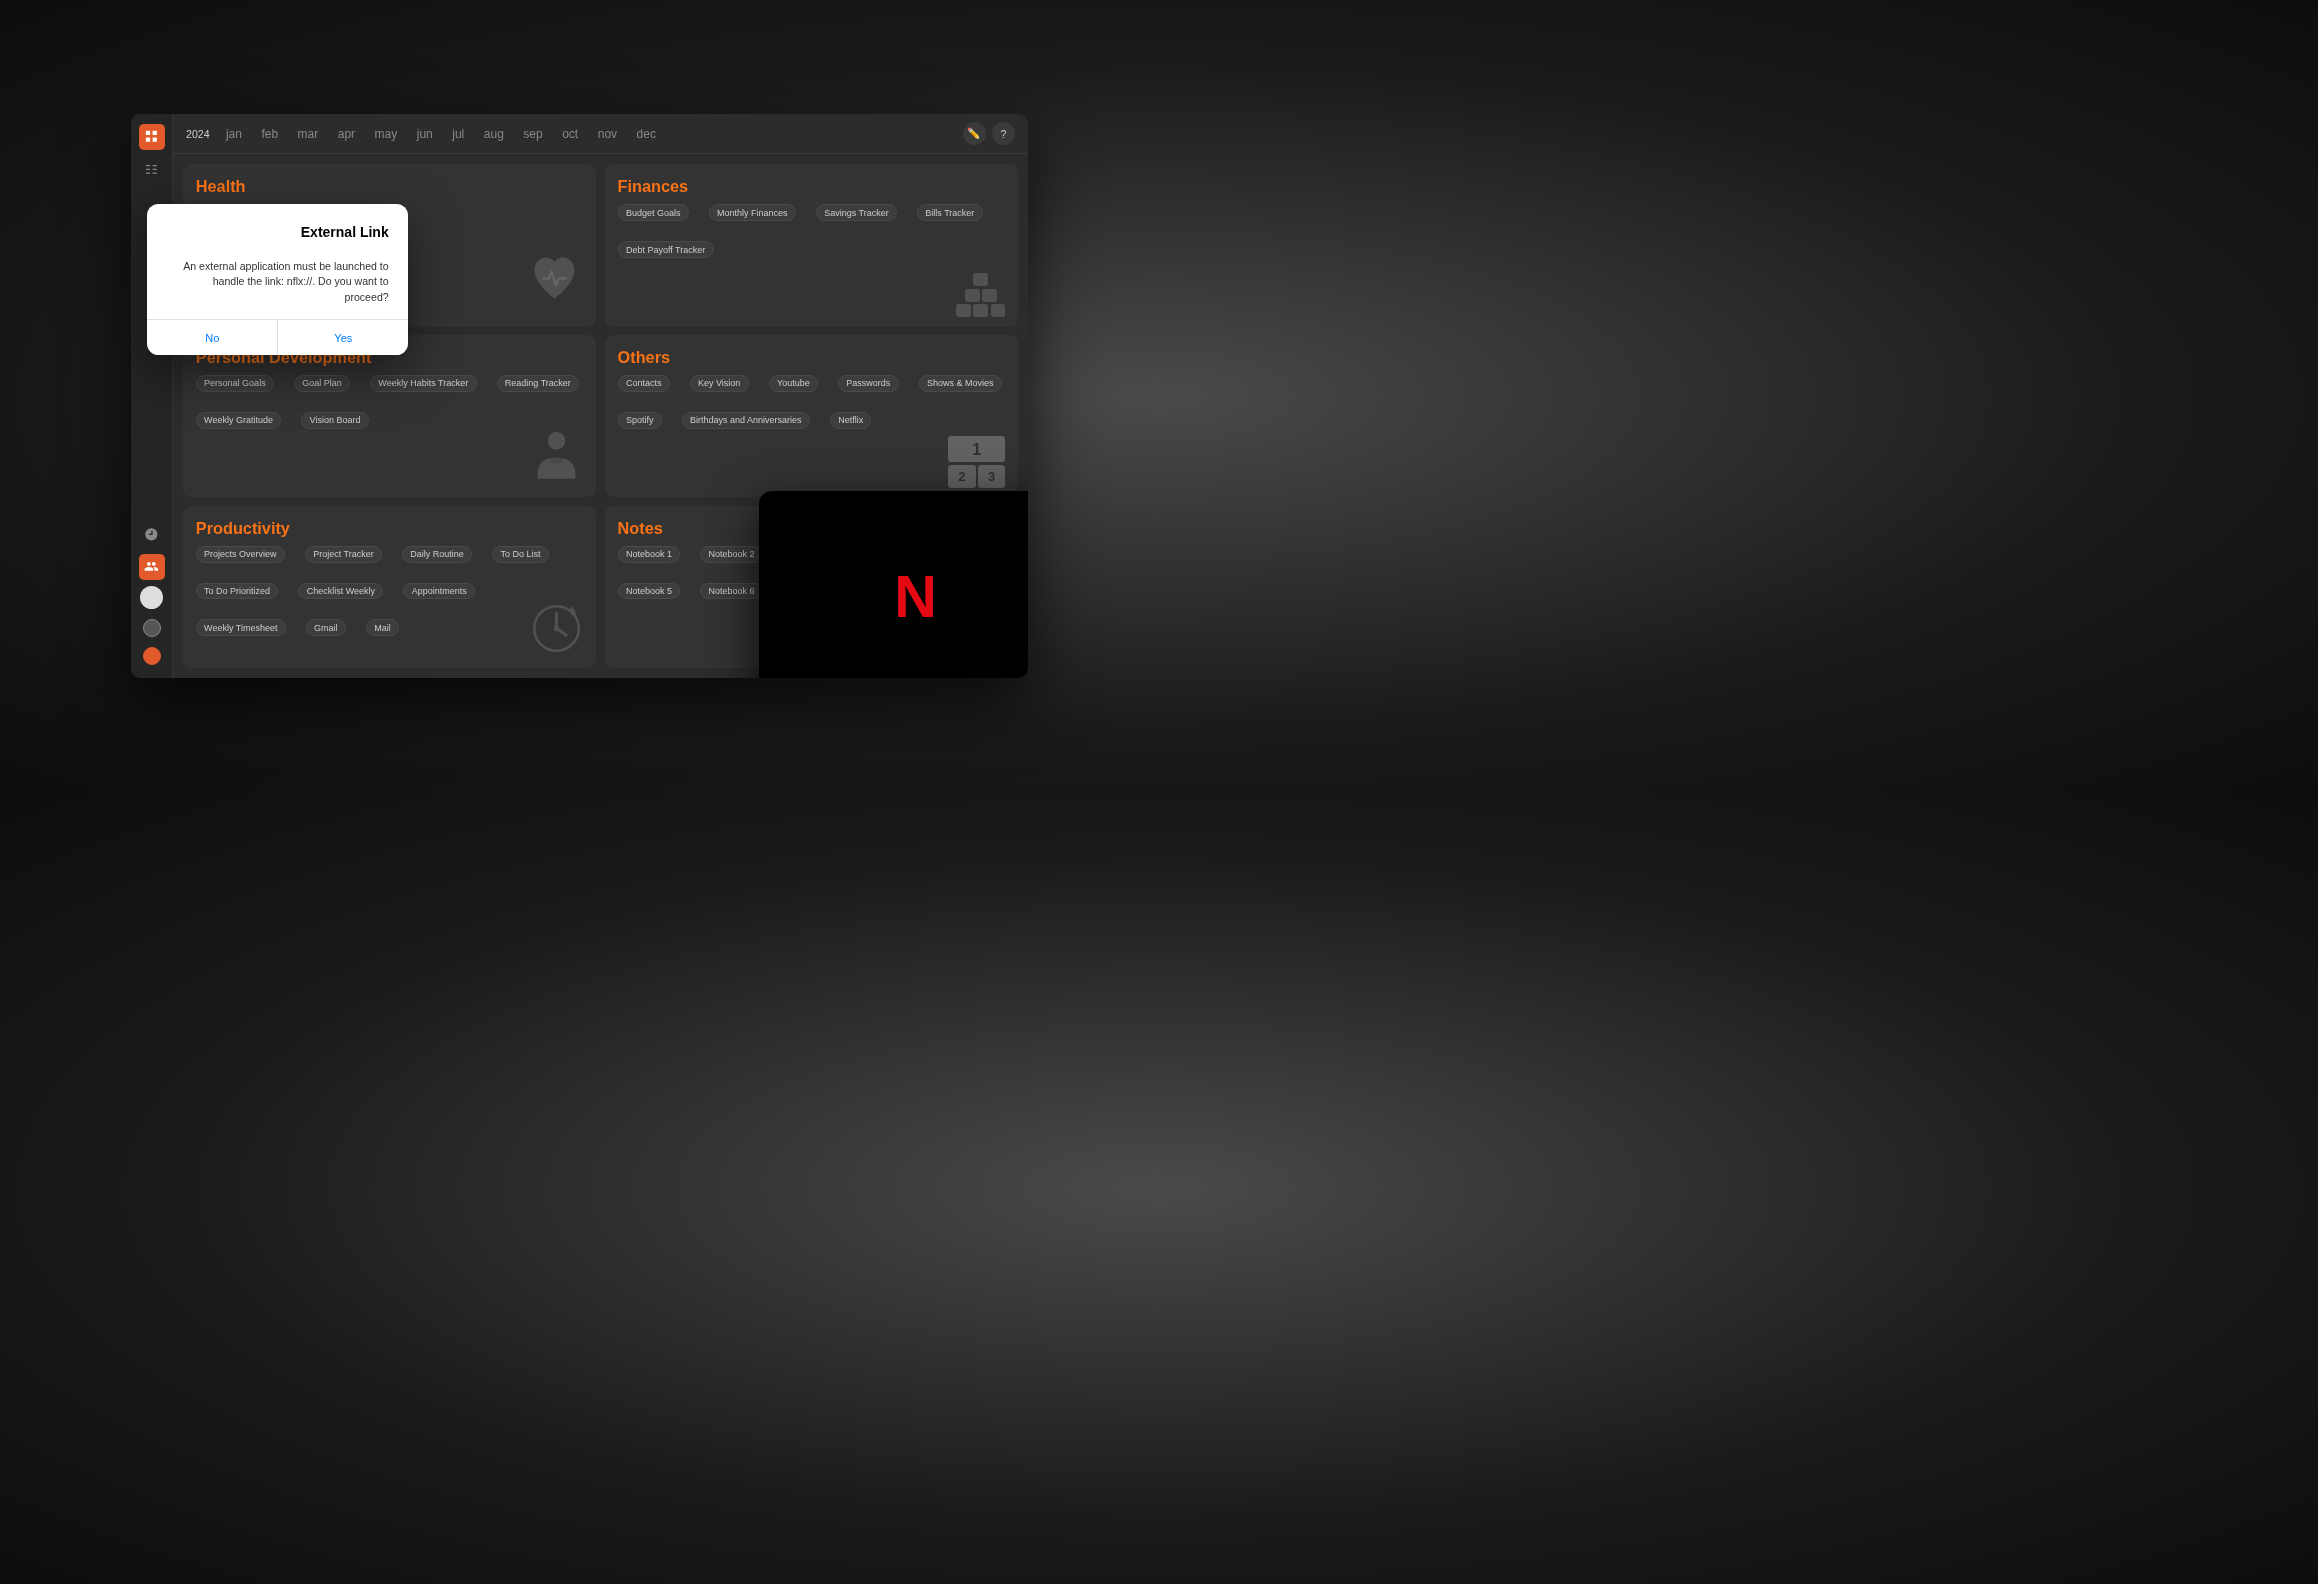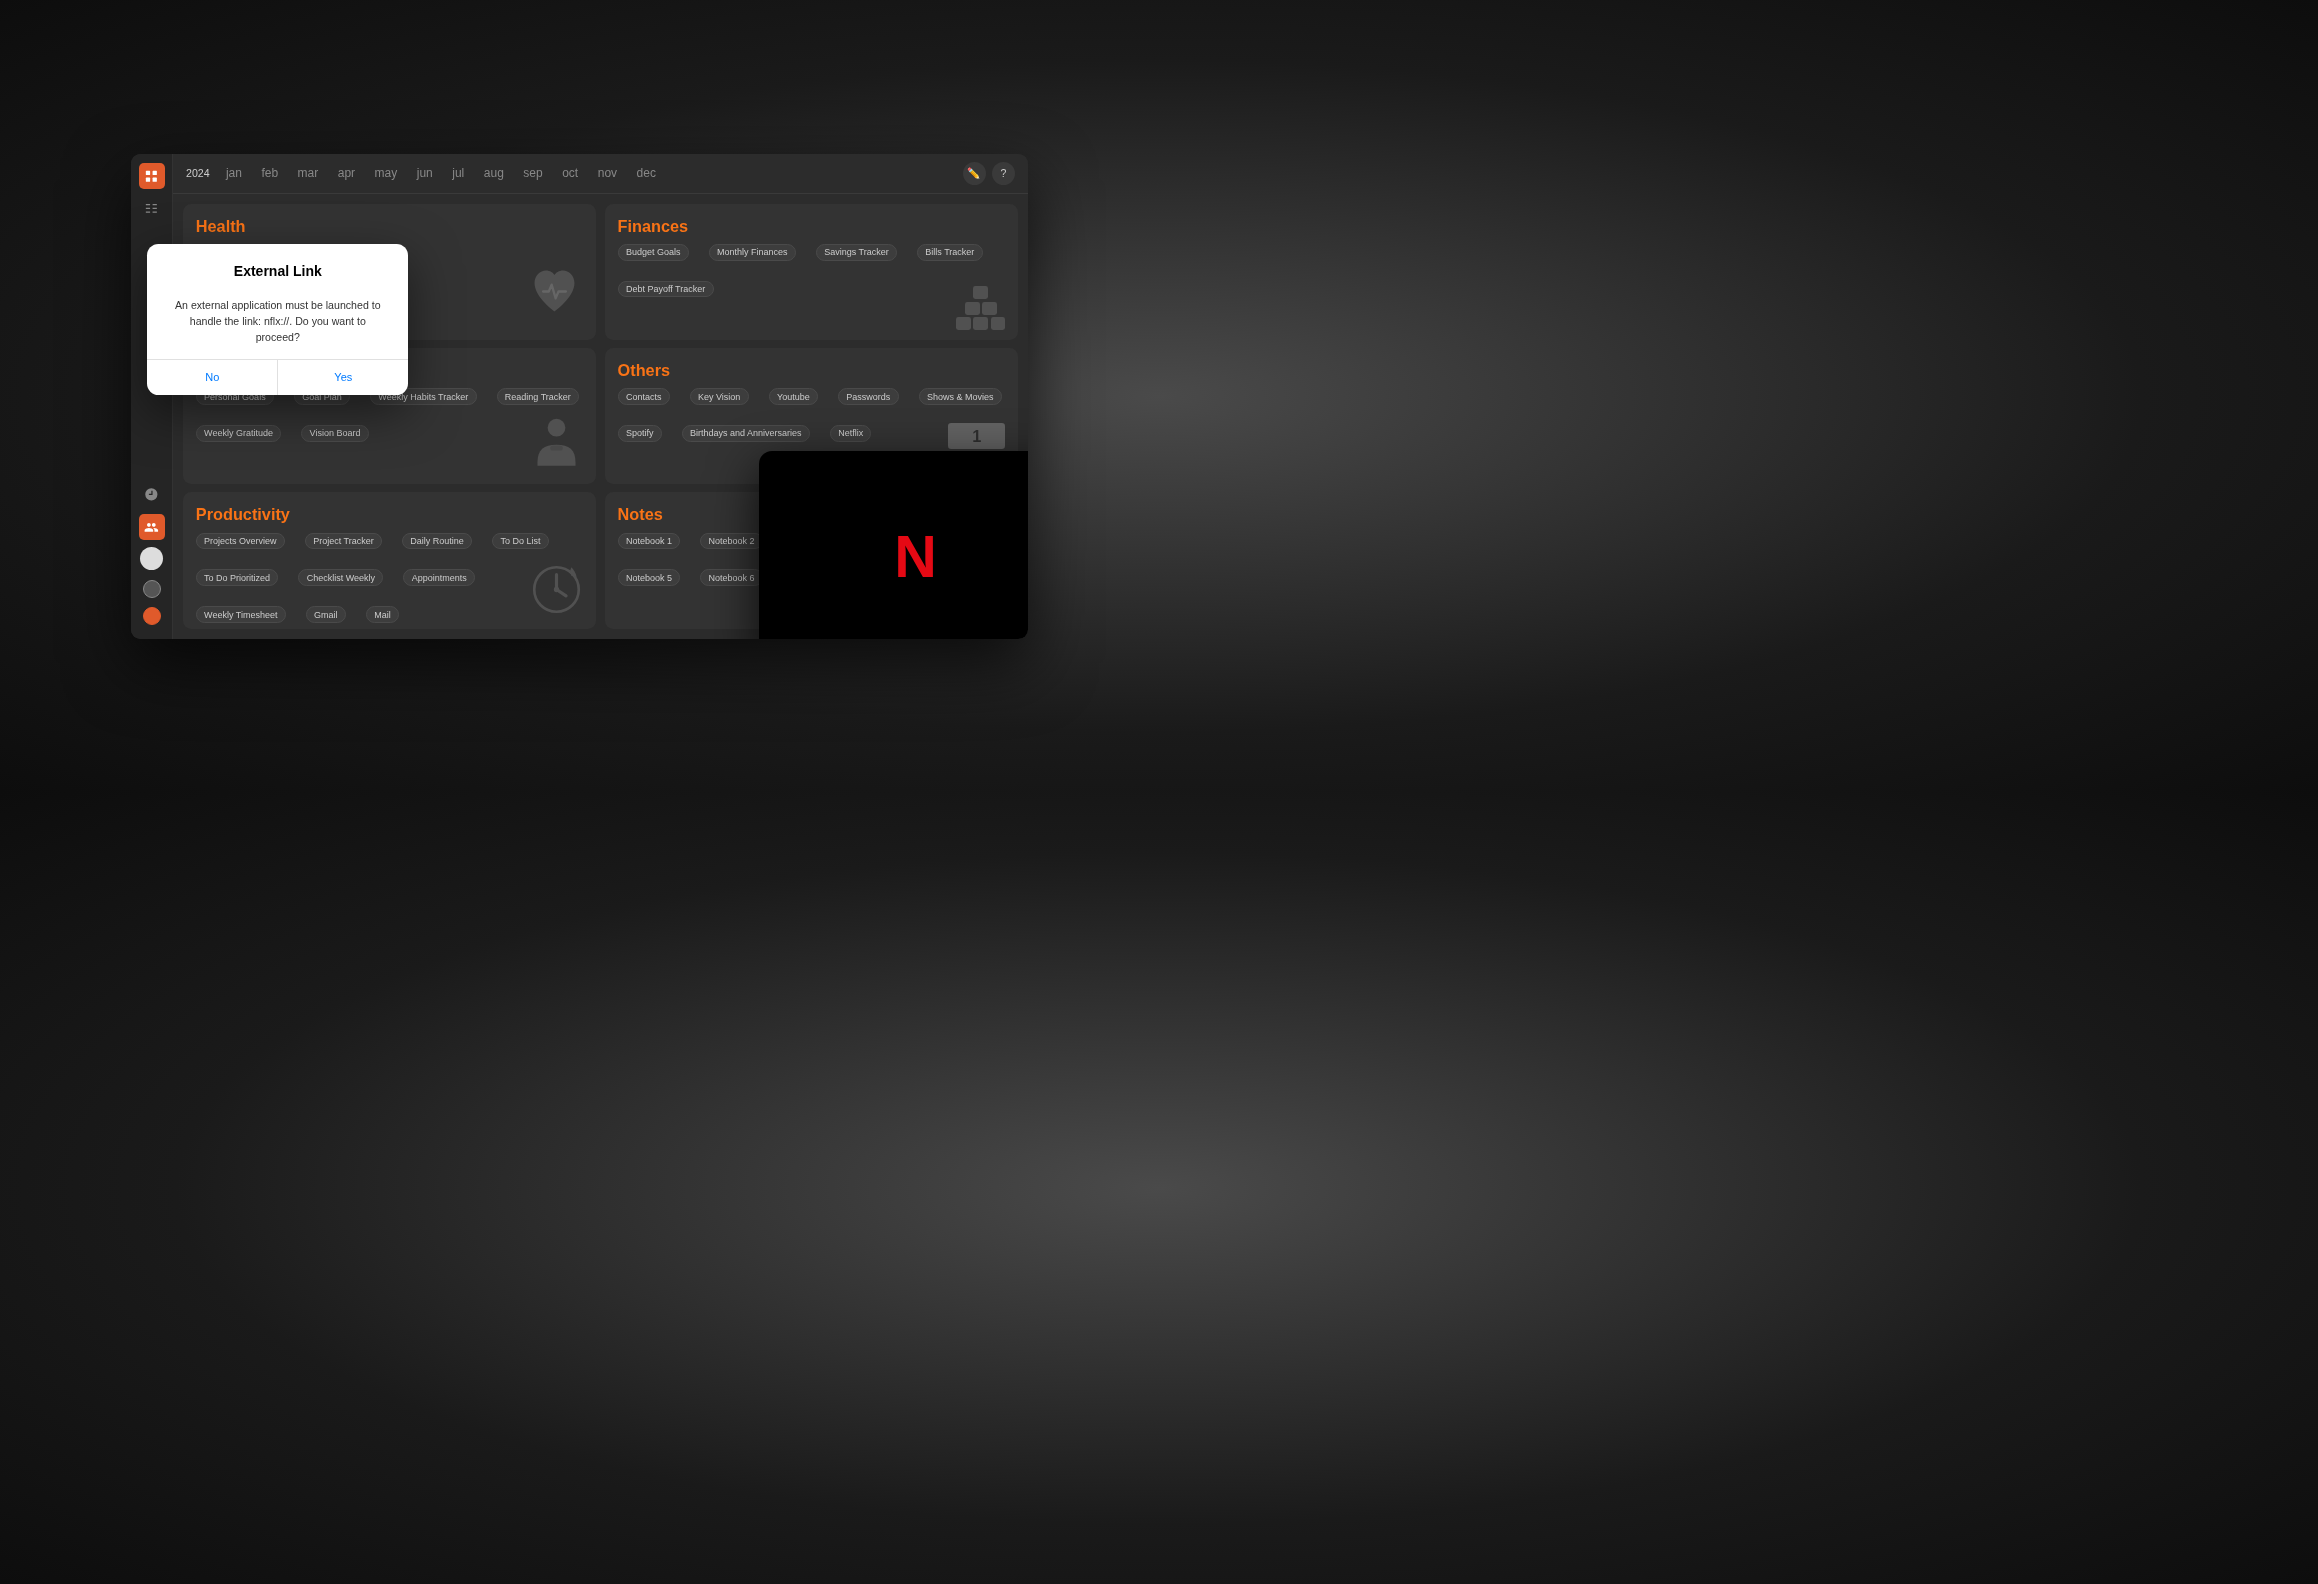--- a/index.html
+++ b/index.html
@@ -12,21 +12,21 @@
       align-items: center;
       justify-content: center;
       font-family: -apple-system, BlinkMacSystemFont, 'Segoe UI', sans-serif;
       overflow: hidden;
       position: relative;
     }
 
     
     .app-window {
       width: 897px;
-      height: 485px;
+      height: 564px;
       background: #2c2c2c;
       border-radius: 9.8px;
       position: relative;
       display: flex;
       overflow: hidden;
       box-shadow: 0 24.5px 65px rgba(0,0,0,0.7);
     }
 
     
     .sidebar {
@@ -279,21 +279,21 @@
       width: 261px;
       background: white;
       border-radius: 11.4px;
       box-shadow: 0 16.3px 49px rgba(0,0,0,0.5);
       overflow: hidden;
       pointer-events: all;
     }
 
     .dialog-body {
       padding: 19.6px 19.6px 13px;
-      text-align: center;
+      text-align: right;
     }
 
     .dialog-title {
       font-size: 14px;
       font-weight: 700;
       color: #000;
       margin-bottom: 6.5px;
     }
 
     .dialog-message {

